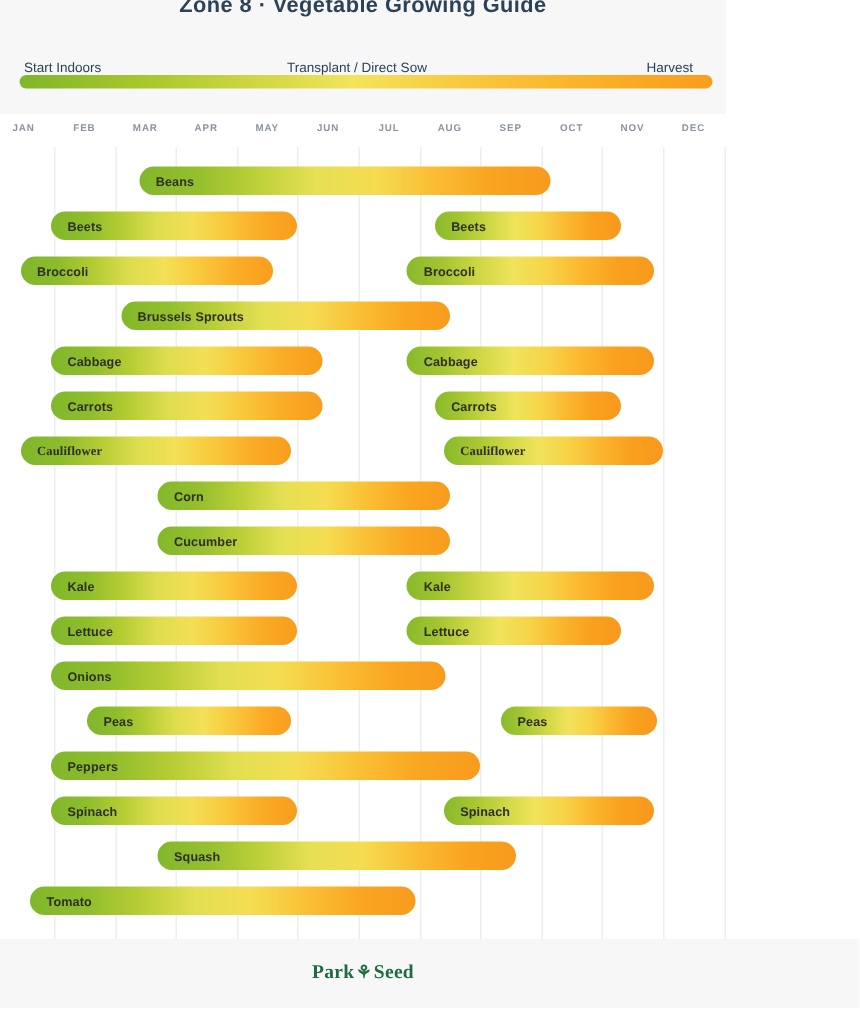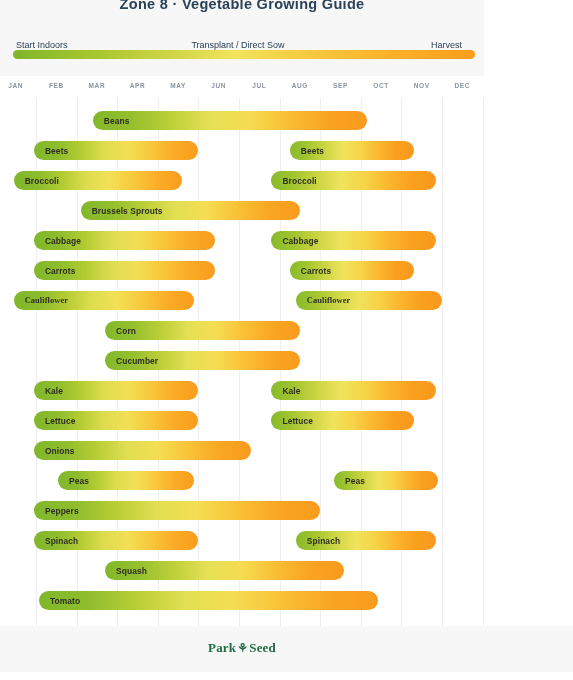--- a/index.html
+++ b/index.html
@@ -285,21 +285,21 @@
       </div>
       <div class="bar-row" style="top: 308px;">
         <div class="bar" style="left: 33.97px; width: 164.43px; background: linear-gradient(to right, rgb(128, 183, 43) 0%, rgb(142, 189, 44) 14.3%, rgb(180, 204, 51) 28.6%, rgb(222, 221, 79) 42.9%, rgb(243, 223, 85) 57.1%, rgb(249, 199, 59) 71.4%, rgb(250, 171, 38) 85.7%, rgb(248, 157, 29) 100%);">
           <span class="bar-label">Lettuce</span>
         </div>
         <div class="bar" style="left: 271.48px; width: 142.1px; background: linear-gradient(to right, rgb(135, 186, 44) 0%, rgb(163, 197, 48) 14.3%, rgb(204, 214, 67) 28.6%, rgb(239, 228, 92) 42.9%, rgb(247, 212, 72) 57.1%, rgb(250, 183, 47) 71.4%, rgb(249, 160, 29) 85.7%, rgb(248, 153, 29) 100%);">
           <span class="bar-label">Lettuce</span>
         </div>
       </div>
       <div class="bar-row" style="top: 338px;">
-        <div class="bar" style="left: 33.97px; width: 217px; background: linear-gradient(to right, rgb(128, 183, 43) 0%, rgb(143, 189, 45) 14.3%, rgb(183, 205, 53) 28.6%, rgb(225, 222, 82) 42.9%, rgb(244, 222, 83) 57.1%, rgb(250, 194, 55) 71.4%, rgb(250, 167, 35) 85.7%, rgb(248, 155, 29) 100%);">
+        <div class="bar" style="left: 33.97px; width: 263px; background: linear-gradient(to right, rgb(128, 183, 43) 0%, rgb(143, 189, 45) 14.3%, rgb(183, 205, 53) 28.6%, rgb(225, 222, 82) 42.9%, rgb(244, 222, 83) 57.1%, rgb(250, 194, 55) 71.4%, rgb(250, 167, 35) 85.7%, rgb(248, 155, 29) 100%);">
           <span class="bar-label">Onions</span>
         </div>
       </div>
       <div class="bar-row" style="top: 368px; margin-left: 24px;">
         <div class="bar" style="left: 33.97px; width: 136.01px; background: linear-gradient(to right, rgb(128, 183, 43) 0%, rgb(141, 189, 44) 14.3%, rgb(179, 204, 51) 28.6%, rgb(221, 221, 78) 42.9%, rgb(243, 224, 86) 57.1%, rgb(249, 200, 60) 71.4%, rgb(251, 172, 39) 85.7%, rgb(249, 157, 29) 100%);">
           <span class="bar-label">Peas</span>
         </div>
         <div class="bar" style="left: 310.05px; width: 103.53px; background: linear-gradient(to right, rgb(136, 186, 44) 0%, rgb(166, 199, 49) 14.3%, rgb(207, 215, 69) 28.6%, rgb(240, 227, 91) 42.9%, rgb(247, 211, 71) 57.1%, rgb(250, 182, 47) 71.4%, rgb(249, 160, 29) 85.7%, rgb(248, 153, 29) 100%);">
           <span class="bar-label">Peas</span>
         </div>
@@ -316,21 +316,21 @@
         <div class="bar" style="left: 295.84px; width: 140.07px; background: linear-gradient(to right, rgb(136, 186, 44) 0%, rgb(166, 198, 48) 14.3%, rgb(206, 215, 69) 28.6%, rgb(240, 227, 91) 42.9%, rgb(247, 211, 71) 57.1%, rgb(251, 181, 46) 71.4%, rgb(249, 160, 29) 85.7%, rgb(248, 153, 29) 100%);">
           <span class="bar-label">Spinach</span>
         </div>
       </div>
       <div class="bar-row" style="top: 458px;">
         <div class="bar" style="left: 105.02px; width: 239px; background: linear-gradient(to right, rgb(130, 184, 43) 0%, rgb(149, 192, 46) 14.3%, rgb(190, 208, 57) 28.6%, rgb(230, 224, 85) 42.9%, rgb(245, 220, 81) 57.1%, rgb(250, 190, 52) 71.4%, rgb(250, 164, 33) 85.7%, rgb(248, 154, 29) 100%); text-align: right;">
           <span class="bar-label">Squash</span>
         </div>
       </div>
       <div class="bar-row" style="top: 488px;">
-        <div class="bar" style="left: 39px; width: 339px; background: linear-gradient(to right, rgb(128, 183, 43) 0%, rgb(143, 189, 45) 14.3%, rgb(184, 205, 53) 28.6%, rgb(226, 223, 82) 42.9%, rgb(244, 222, 83) 57.1%, rgb(250, 193, 54) 71.4%, rgb(250, 166, 34) 85.7%, rgb(248, 155, 29) 100%);">
+        <div class="bar" style="left: 20px; width: 257px; background: linear-gradient(to right, rgb(128, 183, 43) 0%, rgb(143, 189, 45) 14.3%, rgb(184, 205, 53) 28.6%, rgb(226, 223, 82) 42.9%, rgb(244, 222, 83) 57.1%, rgb(250, 193, 54) 71.4%, rgb(250, 166, 34) 85.7%, rgb(248, 155, 29) 100%);">
           <span class="bar-label">Tomato</span>
         </div>
       </div>
     </div>
 
   <div id="footer-band"></div>
   <div id="brand-logo">
     <span>Park</span><span class="seedling">⚘</span><span>Seed</span>
   </div>
 

